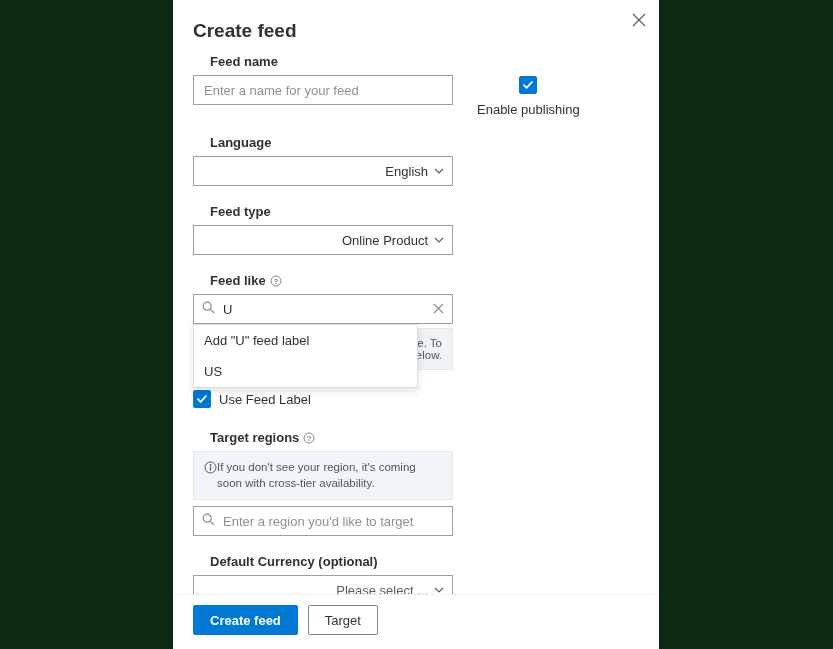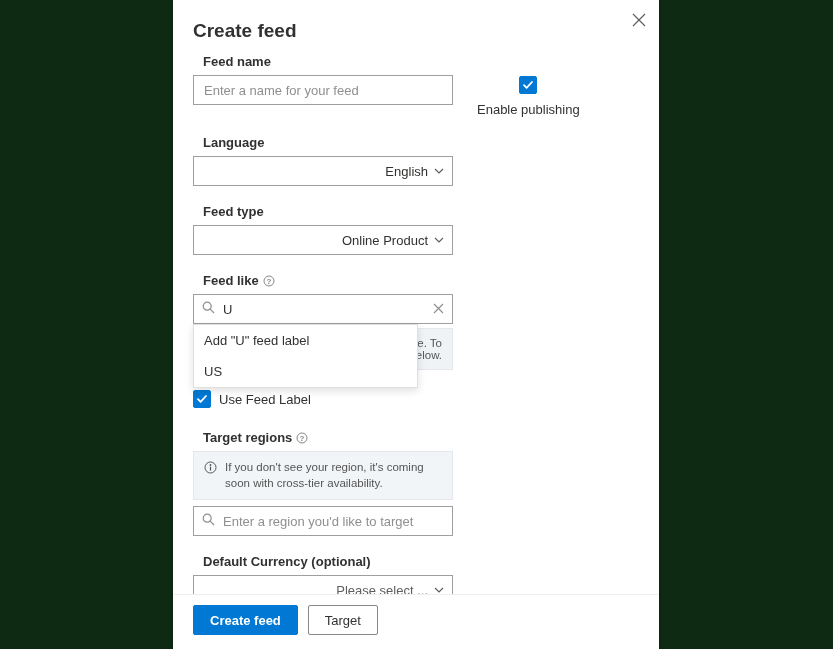--- a/index.html
+++ b/index.html
@@ -56,21 +56,21 @@
     display: flex;
     align-items: center;
     justify-content: center;
     color: #605e5c;
     cursor: pointer;
   }
   .label {
     font-size: 13px;
     font-weight: 600;
     color: #323130;
-    margin: 0 0 6px 10px;
+    margin: 0 0 6px 17px;
     display: flex;
     align-items: center;
     gap: 4px;
   }
   .help-icon {
     width: 12px; height: 12px;
     display: inline-flex;
     align-items: center; justify-content: center;
     color: #888;
   }
@@ -159,21 +159,21 @@
     border-radius: 2px;
   }
   .cb svg { width: 12px; height: 12px; }
   .cb-label { font-size: 13px; color: #323130; }
   .info-callout {
     width: 260px;
     background: #f2f5f8;
     border: 1px solid #e4e7eb;
     padding: 8px 10px;
     display: flex;
-    gap: 8px;
+    gap: 0;
     margin-bottom: 6px;
   }
   .info-callout .info-ic { color: #555; flex:0 0 auto; margin-top:1px; }
   .info-callout .info-text { font-size: 11.5px; color: #555; line-height: 1.35; }
   .section { margin-bottom: 18px; }
   .footer {
     position: absolute;
     left: 0; right: 0; bottom: 0;
     padding: 10px 20px 14px 20px;
     display: flex;

